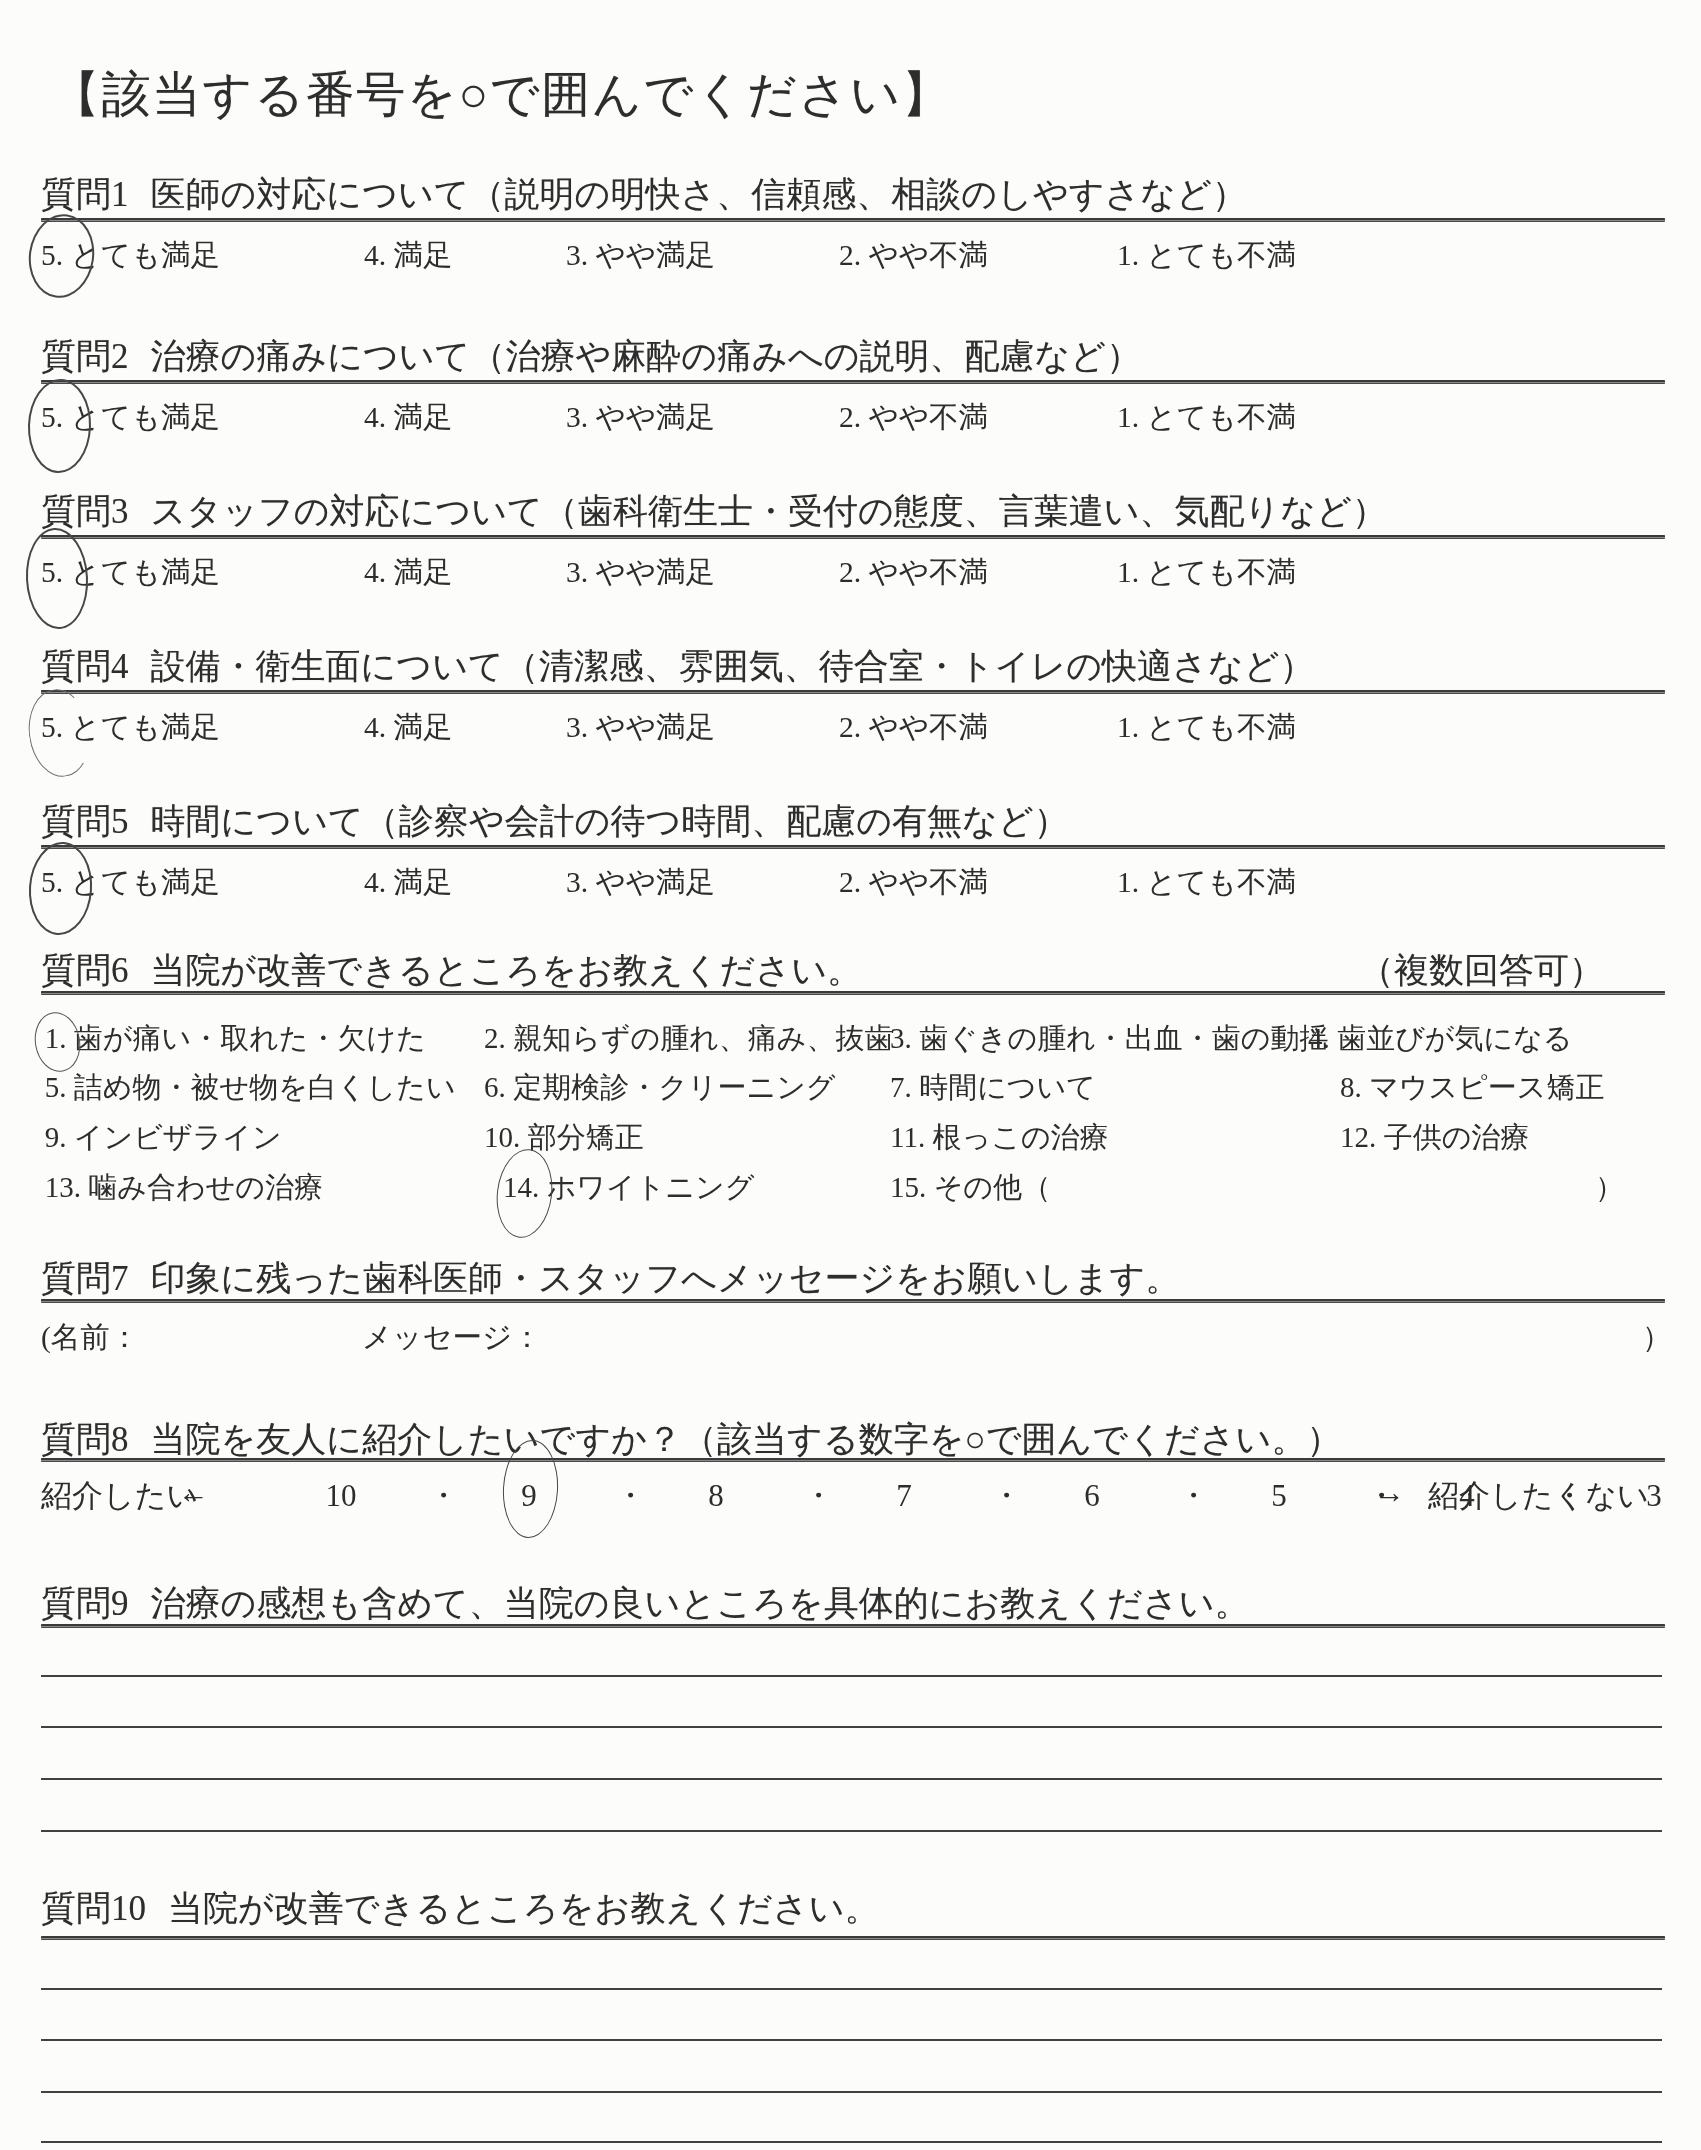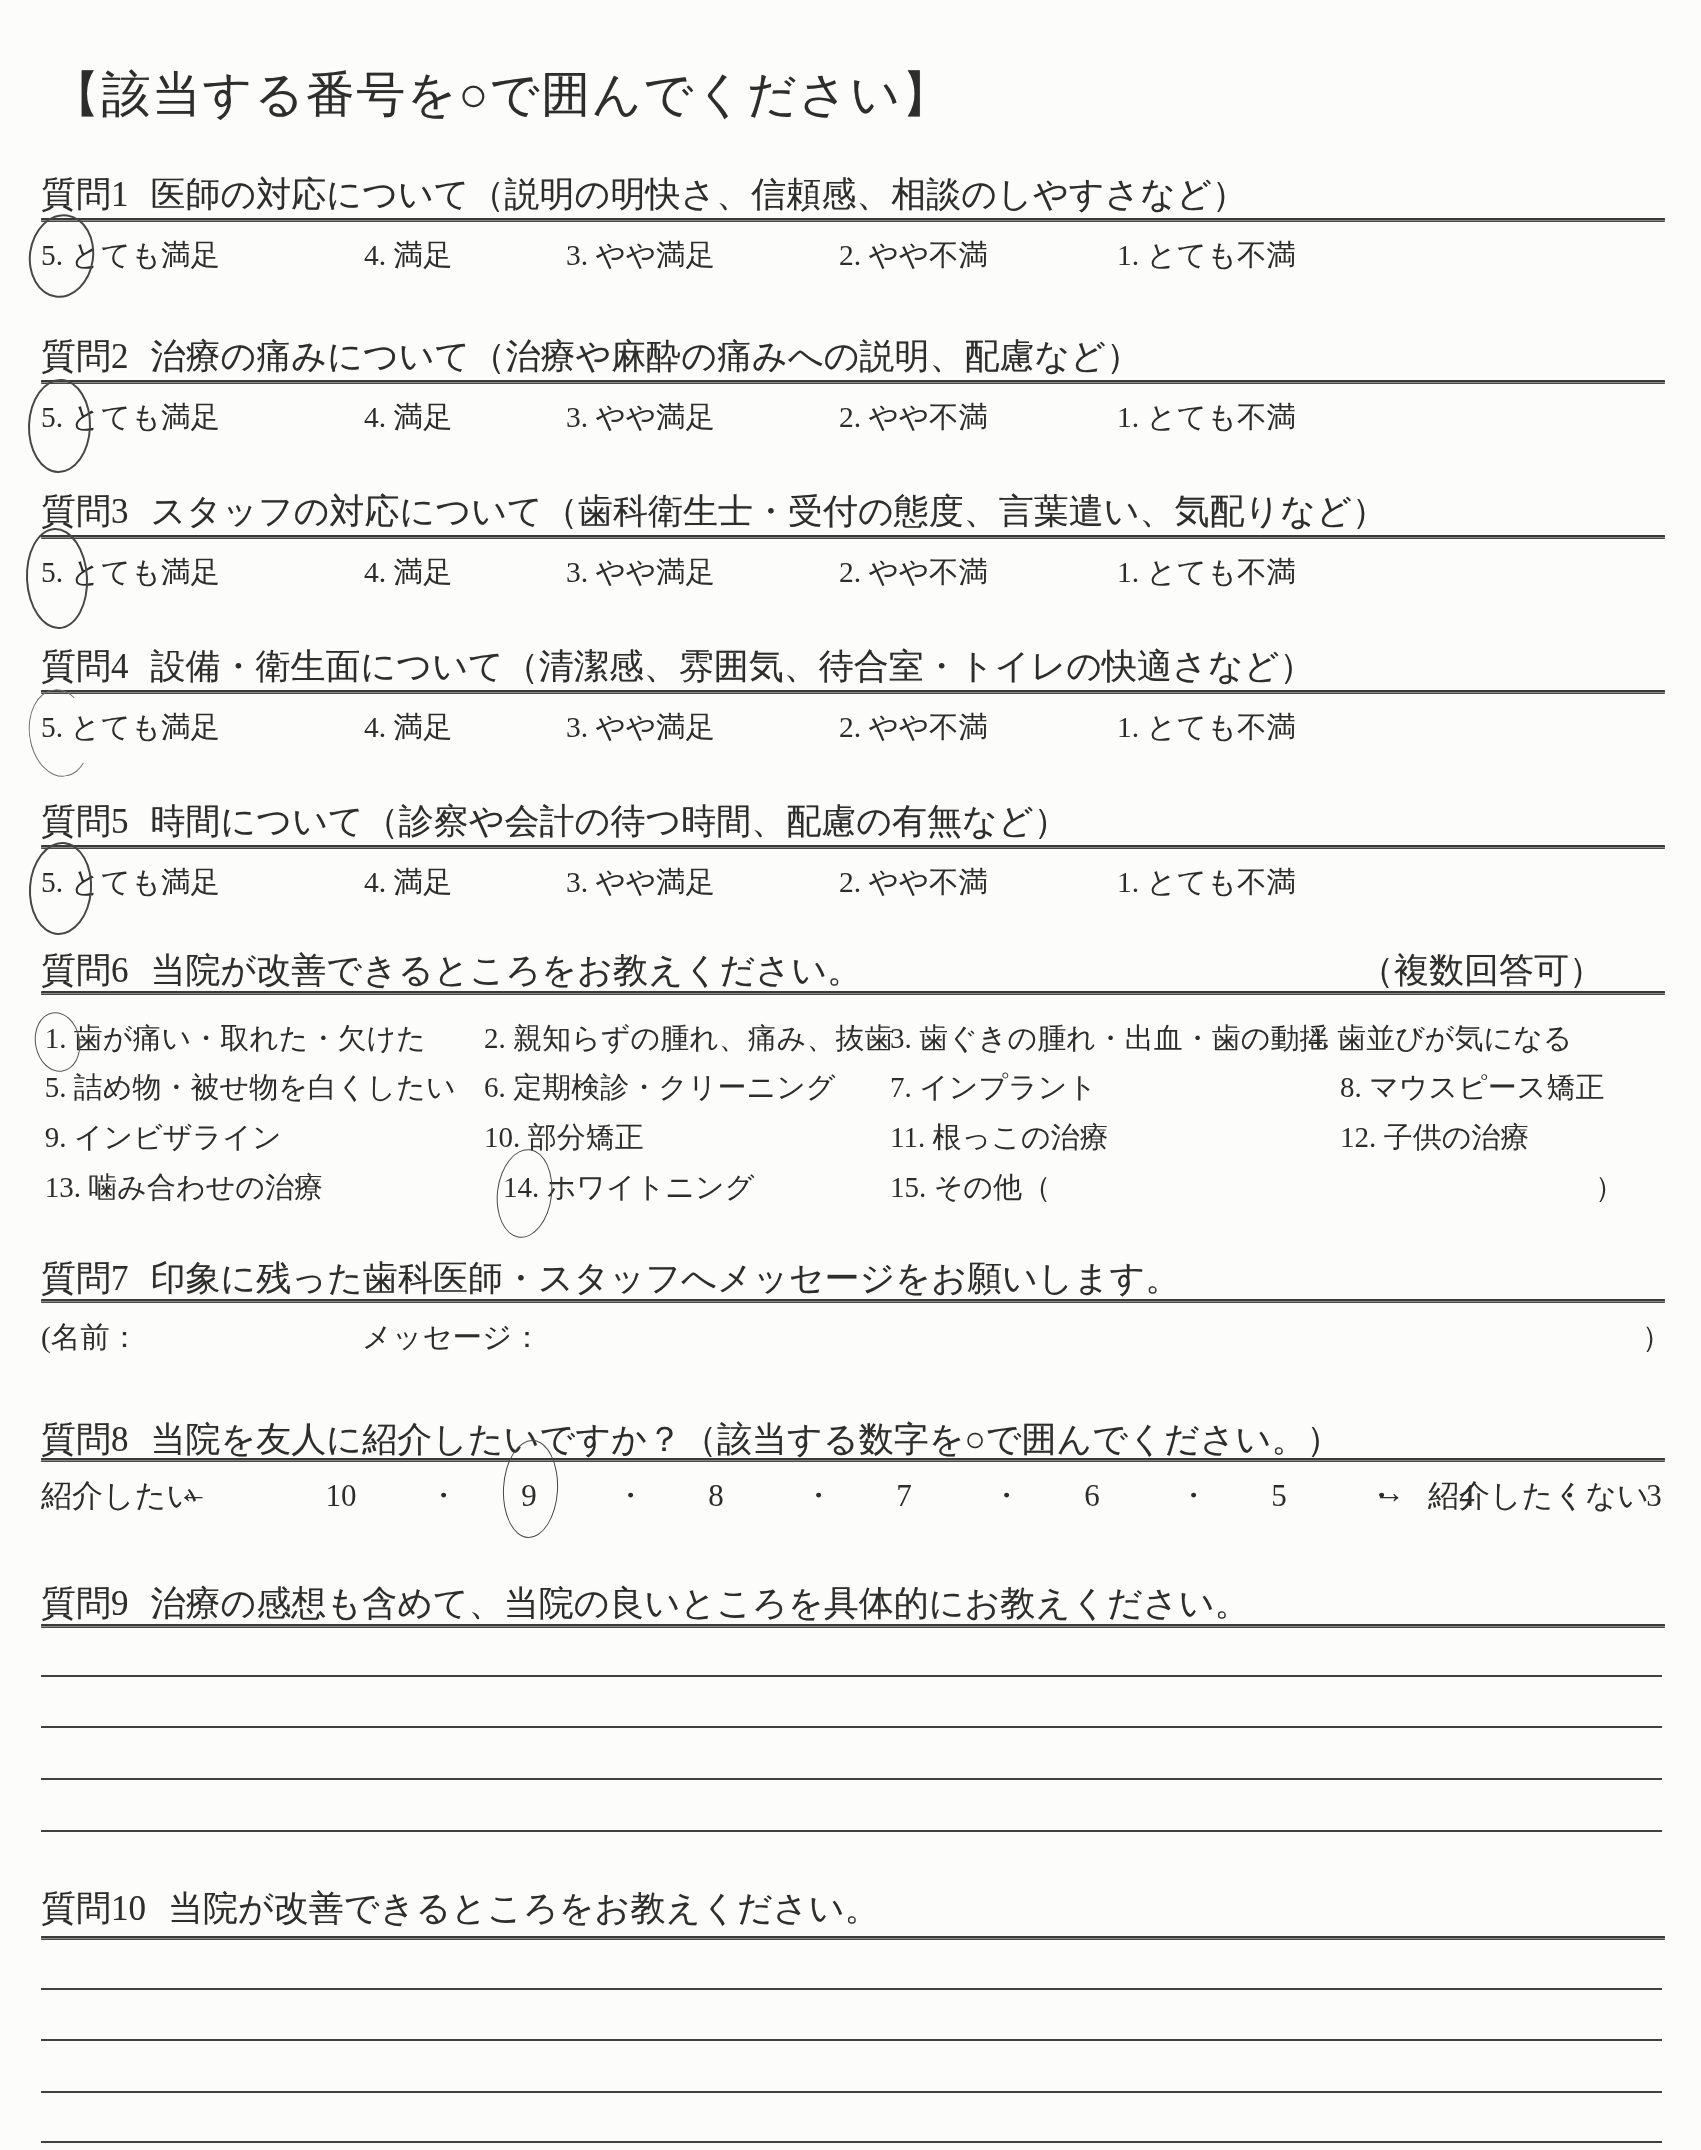--- a/index.html
+++ b/index.html
@@ -175,21 +175,21 @@
         <span class="onum"><span class="circle" style="left:-9.6px; top:-10.3px; width:43px; height:58px; transform:rotate(-10deg); border-width:1.5px; border-color:#555;"></span><span>1.</span></span><span>歯が痛い・取れた・欠けた</span>
       </span>
       <span class="abs" style="left:443px;"><span class="onum">2.</span><span>親知らずの腫れ、痛み、抜歯</span></span>
       <span class="abs" style="left:849px;"><span class="onum">3.</span><span>歯ぐきの腫れ・出血・歯の動揺</span></span>
       <span class="abs" style="left:1267px;"><span class="onum">4.</span><span>歯並びが気になる</span></span>
     </div>
 
     <div class="row" style="top:121px; font-size:29px;">
       <span class="abs" style="left:3.7px;"><span class="onum">5.</span><span>詰め物・被せ物を白くしたい</span></span>
       <span class="abs" style="left:443px;"><span class="onum">6.</span><span>定期検診・クリーニング</span></span>
-      <span class="abs" style="left:849px;"><span class="onum">7.</span><span>インプラント</span></span>
+      <span class="abs" style="left:849px;"><span class="onum">7.</span><span>時間について</span></span>
       <span class="abs" style="left:1299px;"><span class="onum">8.</span><span>マウスピース矯正</span></span>
     </div>
 
     <div class="row" style="top:171px; font-size:29px;">
       <span class="abs" style="left:3.7px;"><span class="onum">9.</span><span>インビザライン</span></span>
       <span class="abs" style="left:443px;"><span class="onum">10.</span><span>部分矯正</span></span>
       <span class="abs" style="left:849px;"><span class="onum">11.</span><span>根っこの治療</span></span>
       <span class="abs" style="left:1299px;"><span class="onum">12.</span><span>子供の治療</span></span>
     </div>
 

